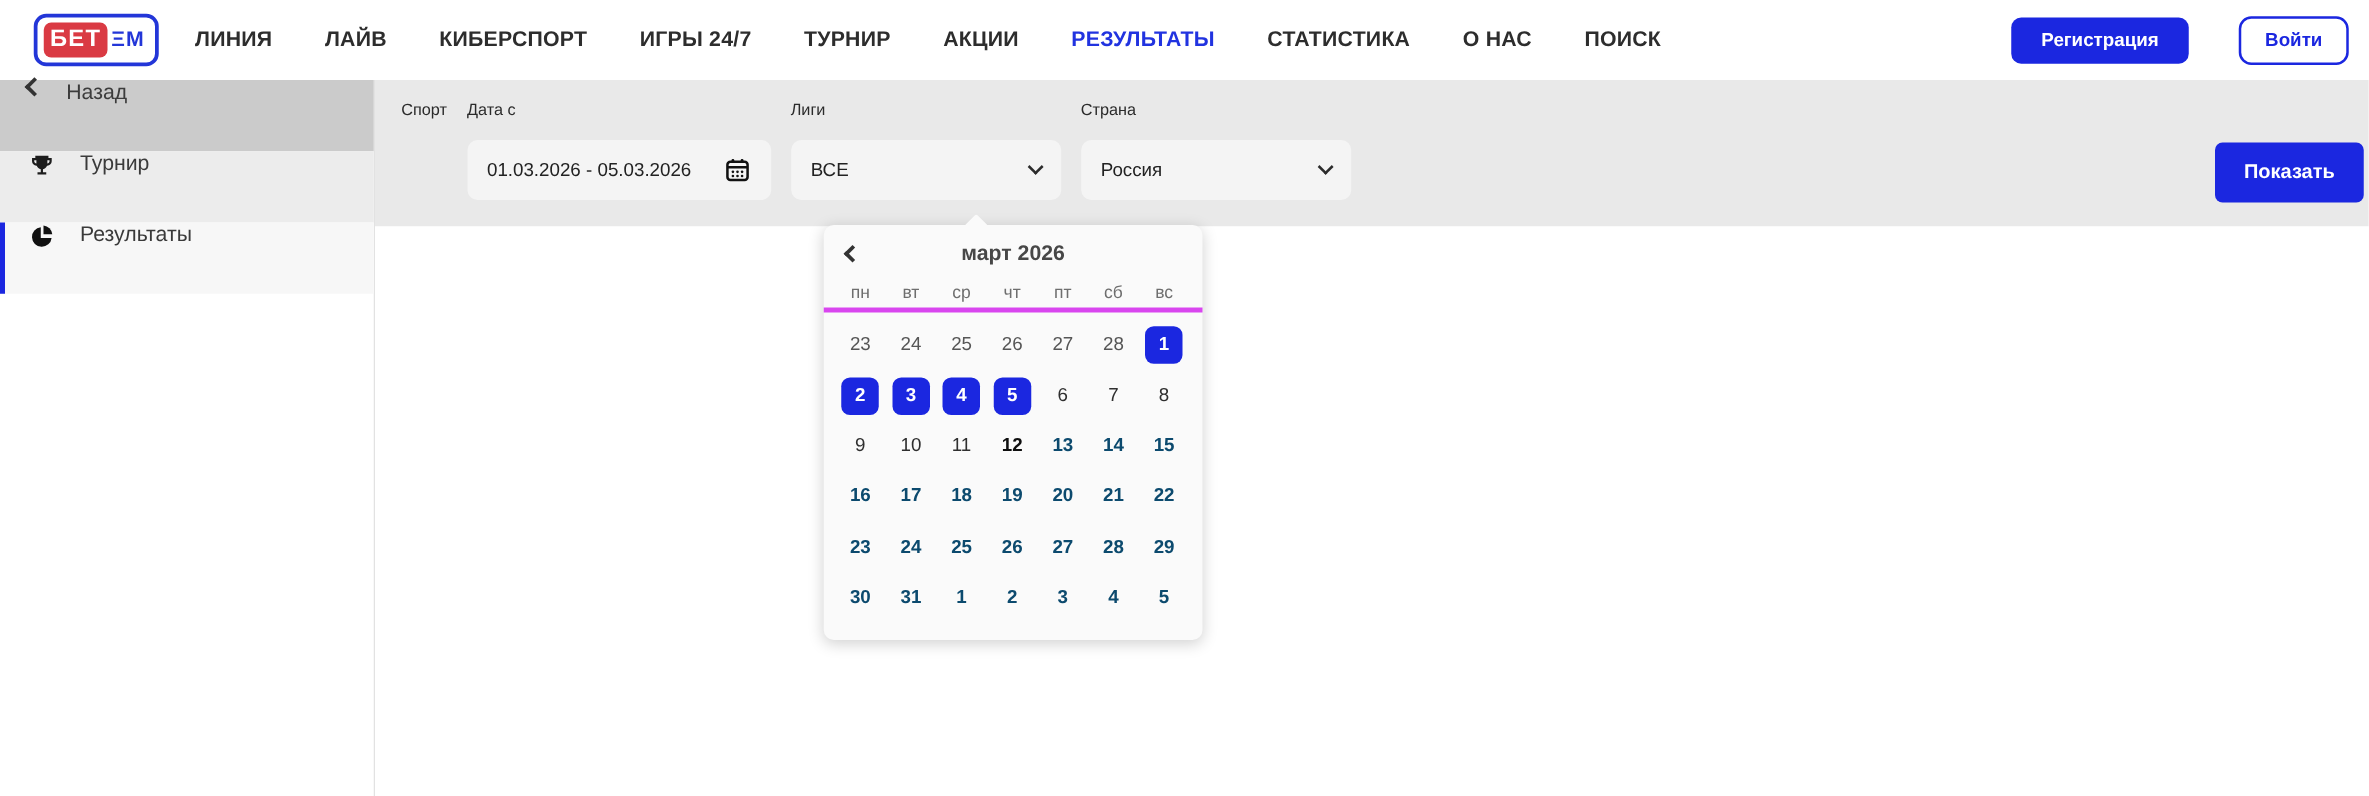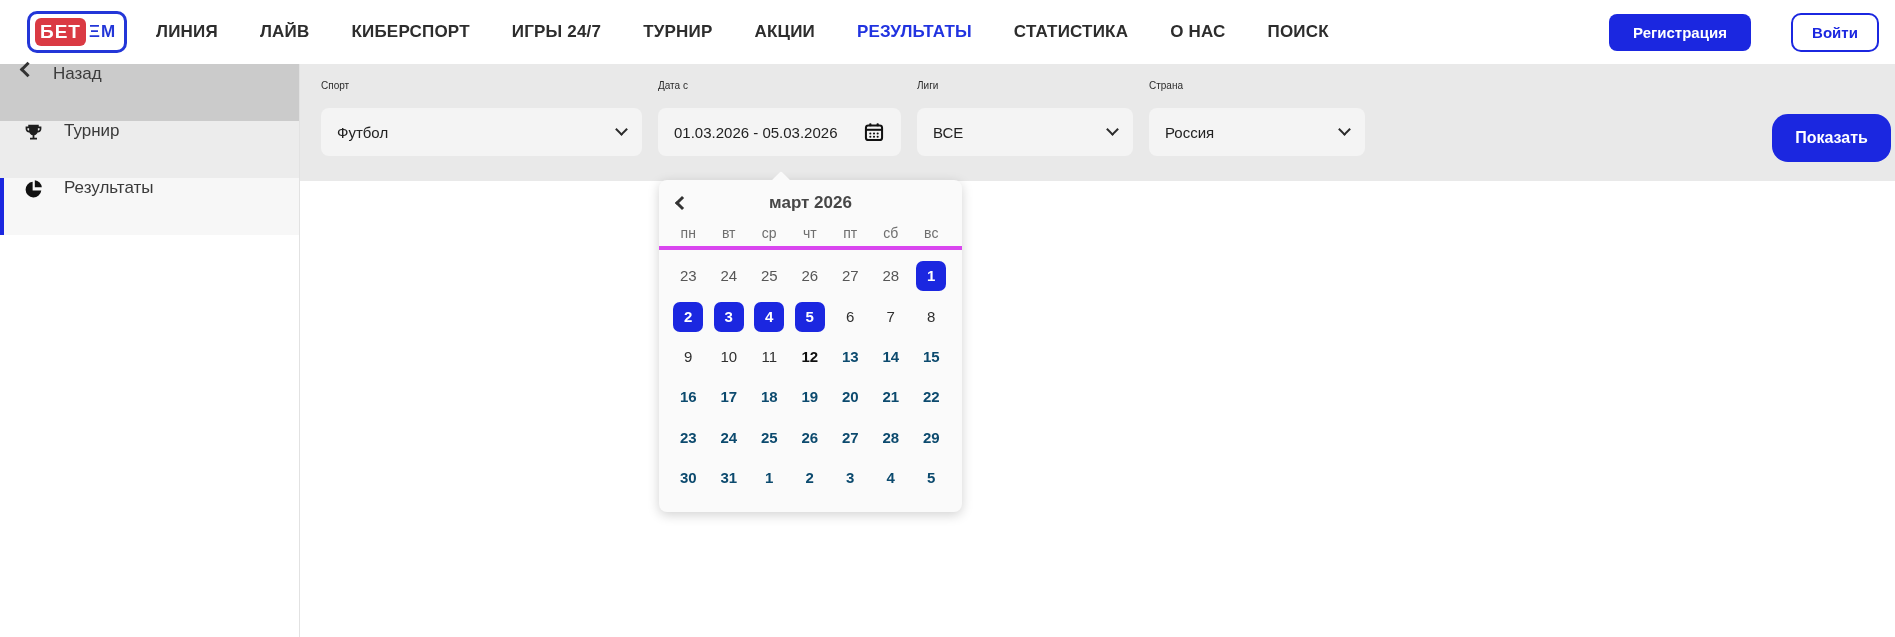--- a/index.html
+++ b/index.html
@@ -30,29 +30,29 @@
   .row-back { background:#cbcbcb; color:#3c3c3c; }
   .row-tournament { background:#ececec; }
   .row-results { background:#f7f7f7; border-left:4px solid #1b27e0; padding-left:18px; }
   .chevron-left { width:11px; height:11px; border-left:3px solid #333; border-bottom:3px solid #333;
     transform:rotate(45deg); display:inline-block; }
   .side-icon { width:22px; height:22px; display:inline-flex; align-items:center; justify-content:center; }
 
   .main { flex:1; position:relative; background:#fff; }
   .filterbar { background:#e9e9e9; height:117px; display:flex; padding:16px 4px 0 21px; }
   .fgroup { display:flex; flex-direction:column; margin-right:16px; }
-  .flabel { font-size:10px; color:#2b2b2b; margin-bottom:17px; }
+  .flabel { font-size:13px; color:#2b2b2b; margin-bottom:17px; }
   .fbox { background:#f4f4f4; border-radius:8px; height:48px; display:flex; align-items:center;
     padding:0 16px; font-size:15px; color:#222; cursor:pointer; }
   .fbox .val { flex:1; }
   .w-sport { width:321px; } .w-date { width:243px; } .w-country { width:216px; } .w-leagues { width:216px; }
   .chevron-down { width:9px; height:9px; border-right:2px solid #2b2b2b; border-bottom:2px solid #2b2b2b;
     transform:rotate(45deg); margin-top:-5px; }
   .btn-show { margin-left:auto; margin-top:34px; width:119px; height:48px; background:#1b27e0; color:#fff;
-    border:none; border-radius:16px; font-size:16px; font-weight:bold; font-family:inherit; cursor:pointer; }
+    border:none; border-radius:6px; font-size:16px; font-weight:bold; font-family:inherit; cursor:pointer; }
 
   
   .calendar { position:absolute; left:659px; top:180px; width:303px; height:332px; background:#fafafa;
     border-radius:8px; box-shadow:0 3px 12px rgba(0,0,0,.18); z-index:5; }
   .cal-notch { position:absolute; top:-6px; left:115px; width:14px; height:14px; background:#fafafa;
     transform:rotate(45deg); border-radius:2px; }
   .cal-head { height:34px; margin-top:6px; display:flex; align-items:center; position:relative; }
   .cal-prev { position:absolute; left:18px; width:10px; height:10px; border-left:3px solid #333;
     border-bottom:3px solid #333; transform:rotate(45deg); cursor:pointer; }
   .cal-title { width:100%; text-align:center; font-size:17px; font-weight:bold; color:#474747; }
@@ -116,24 +116,20 @@
           </svg>
       </span>
       <span>Результаты</span>
     </div>
   </div>
 
   <div class="main">
     <div class="filterbar">
       <div class="fgroup">
         <span class="flabel">Спорт</span>
-        <div class="fbox w-sport">
-          <span class="val">Футбол</span>
-          <span class="chevron-down"></span>
-        </div>
       </div>
       <div class="fgroup">
         <span class="flabel">Дата с</span>
         <div class="fbox w-date">
           <span class="val">01.03.2026 - 05.03.2026</span>
           <span style="display:inline-flex;">
             <svg width="22" height="22" viewBox="0 0 24 24">
               <rect x="3.2" y="4.8" width="17.6" height="16" rx="2.6" fill="none" stroke="#111" stroke-width="2.2"></rect>
               <line x1="3.2" y1="9.6" x2="20.8" y2="9.6" stroke="#111" stroke-width="2.2"></line>
               <rect x="6.8" y="2.4" width="2.4" height="3.4" rx="1" fill="#111"></rect>

